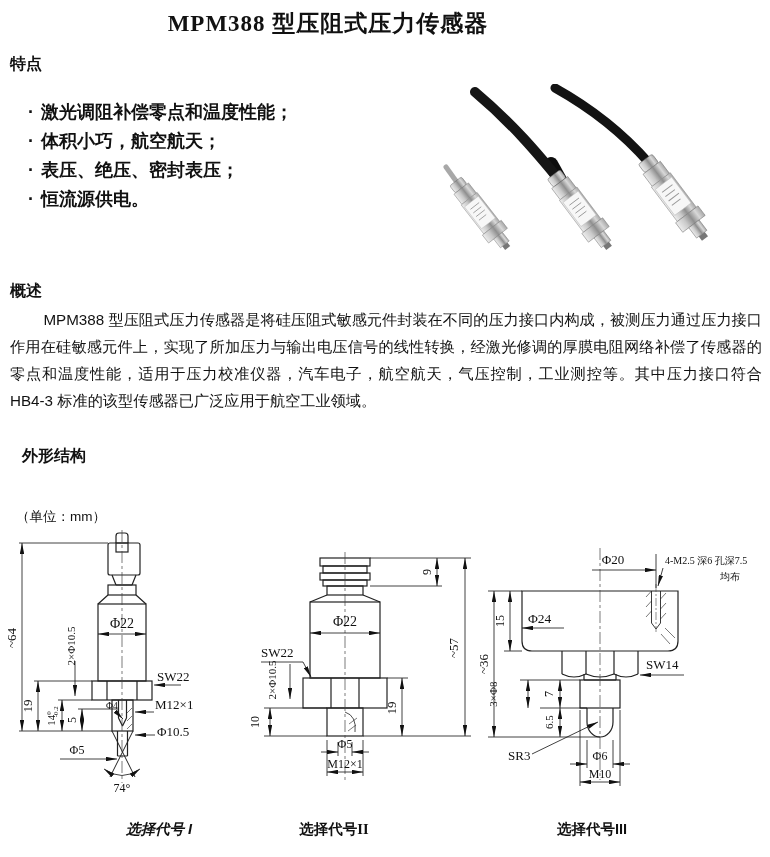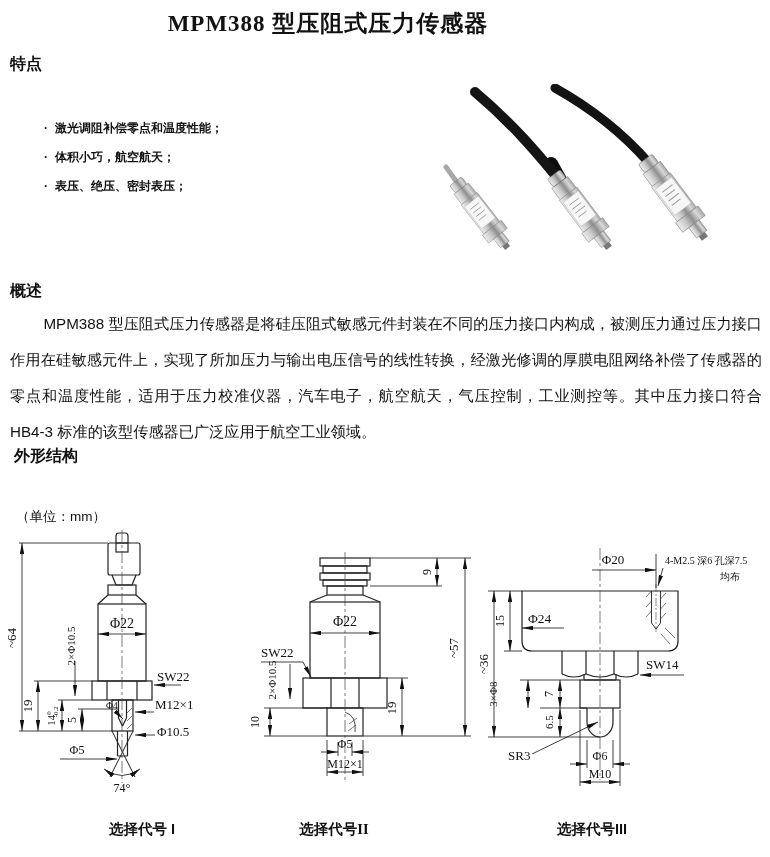--- a/index.html
+++ b/index.html
@@ -8,50 +8,51 @@
     font-family:"Liberation Sans",sans-serif;color:#111;overflow:hidden;
   }
   .abs{position:absolute;}
   .doc-title{
     top:8px;left:0;width:656px;text-align:center;
     font-family:"Liberation Serif",serif;font-weight:700;font-size:23px;letter-spacing:1px;
   }
   .sec-h{font-size:16px;font-weight:700;}
   .h-features{left:10px;top:54px;}
   .h-overview{left:10px;top:281px;}
-  .h-outline{left:14px;top:446px;text-align:right;}
-  .bullets{left:28px;top:98px;margin:16px;padding:0;list-style:none;
-    font-size:12px;font-weight:600;line-height:29px;width:380px;}
+  .h-outline{left:22px;top:446px;text-align:right;}
+  .bullets{left:28px;top:98px;margin:0;padding:0;list-style:none;
+    font-size:18px;font-weight:600;line-height:29px;width:380px;}
   .bullets li{white-space:nowrap;}
   .blt{margin-right:7px;}
   .para{
-    left:10px;top:306px;width:752px;font-size:15.2px;line-height:36px;
+    left:10px;top:306px;width:752px;font-size:15.2px;line-height:27px;
     text-align:justify;text-indent:2.2em;font-weight:500;
   }
   .unit{left:16px;top:476px;font-size:13.5px;margin-top:32px;}
   .photo{left:413px;top:84px;width:355px;height:185px;}
   .drawings{left:0;top:528px;width:770px;height:290px;}
   .dwg1{left:5px;top:0;}
   .dwg2{left:245px;top:0;}
   .dwg3{left:480px;top:0;}
   .cap{top:820px;transform:translateX(-50%);font-size:14.5px;font-weight:600;white-space:nowrap;}
-  .cap1{left:142px;} .cap2{left:334px;font-family:Liberation Serif, serif;} .cap3{left:592px;}
+  .cap1{left:159px;font-style:italic;} .cap2{left:334px;font-family:Liberation Serif, serif;} .cap3{left:592px;}
   svg text{font-family:"Liberation Serif",serif;fill:#111;}
 </style>
 </head>
 <body>
 
 <div class="abs doc-title">MPM388 型压阻式压力传感器</div>
 
 <div class="abs sec-h h-features">特点</div>
 
 <ul class="abs bullets">
   <li><span class="blt">·</span><span>激光调阻补偿零点和温度性能；</span></li>
   <li><span class="blt">·</span><span>体积小巧，航空航天；</span></li>
   <li><span class="blt">·</span><span>表压、绝压、密封表压；</span></li>
+  <li><span class="blt">·</span><span>恒流源供电。</span></li>
 </ul>
 
 <svg class="abs photo" viewBox="0 0 355 185" xmlns="http://www.w3.org/2000/svg" xmlns:xlink="http://www.w3.org/1999/xlink">
   <defs>
     <linearGradient id="met" x1="0" y1="0" x2="1" y2="0">
       <stop offset="0" stop-color="#ededed"></stop>
         <stop offset="0.3" stop-color="#c9c9c9"></stop>
       <stop offset="0.55" stop-color="#8f8f8f"></stop>
         <stop offset="0.8" stop-color="#d8d8d8"></stop>
       <stop offset="1" stop-color="#a8a8a8"></stop>

